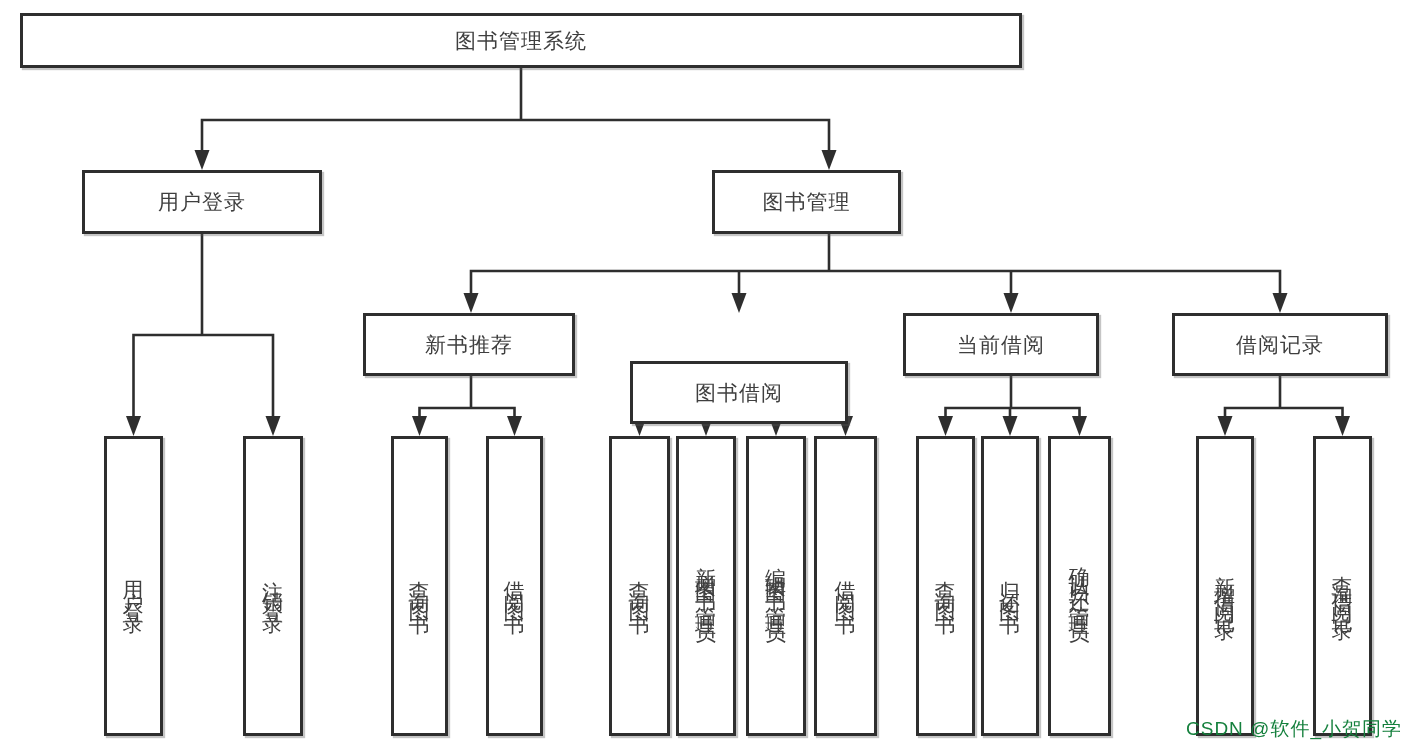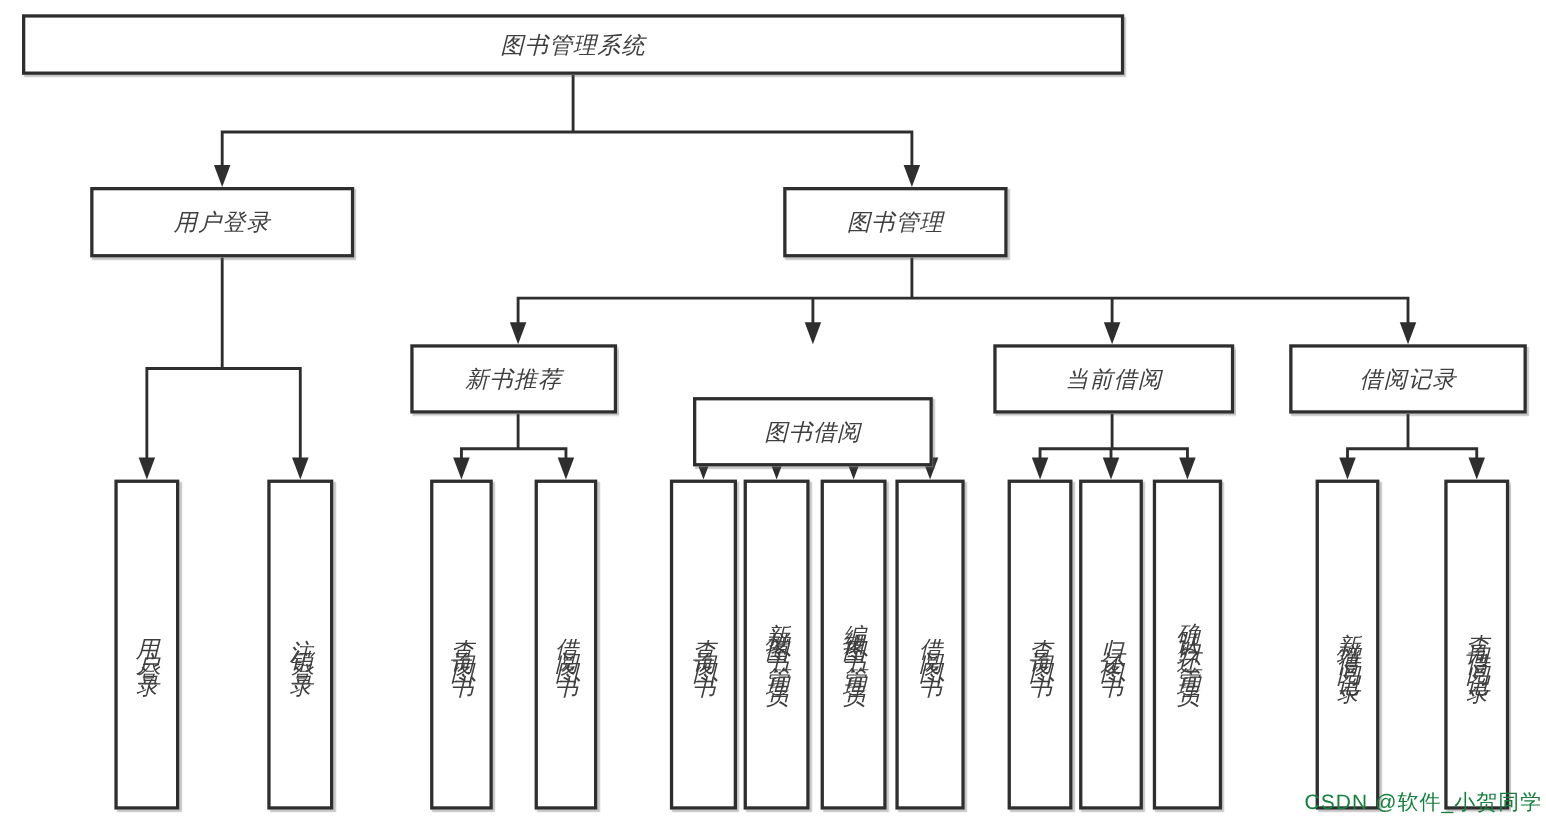--- a/index.html
+++ b/index.html
@@ -26,21 +26,20 @@
     position: absolute;
     box-sizing: border-box;
     background: #ffffff;
     border: 3px solid #2e2e2e;
     box-shadow: 2px 2px 1px rgba(90,90,90,0.35);
     display: flex;
     align-items: center;
     justify-content: center;
     color: #3f3f3f;
     z-index: 2;
-    font-style: italic;
   }
   .hbox { font-size: 21px; letter-spacing: 1px; }
   .root-box { font-size: 21px; }
   .vbox {
     writing-mode: vertical-rl;
     text-orientation: mixed;
     font-size: 21px;
     letter-spacing: 11px;
     line-height: 1;
     text-align: center;
@@ -114,31 +113,31 @@
     </g>
   </svg>
 
   <div class="node hbox root-box" style="left:20px; top:13px; width:1002px; height:55px;">
     <span>图书管理系统</span>
   </div>
 
   <div class="node hbox" style="left:82px; top:170px; width:240px; height:64px;">
     <span>用户登录</span>
   </div>
-  <div class="node hbox" style="left:712px; top:170px; width:204px; height:64px;">
+  <div class="node hbox" style="left:712px; top:170px; width:189px; height:64px;">
     <span>图书管理</span>
   </div>
 
-  <div class="node hbox" style="left:373px; top:313px; width:188px; height:63px;">
+  <div class="node hbox" style="left:363px; top:313px; width:212px; height:63px;">
     <span>新书推荐</span>
   </div>
   <div class="node hbox" style="left:630px; top:313px; width:218px; height:63px;margin-top:48px;">
     <span>图书借阅</span>
   </div>
-  <div class="node hbox" style="left:903px; top:313px; width:219px; height:63px;">
+  <div class="node hbox" style="left:903px; top:313px; width:196px; height:63px;">
     <span>当前借阅</span>
   </div>
   <div class="node hbox" style="left:1172px; top:313px; width:216px; height:63px;text-align:center;">
     <span>借阅记录</span>
   </div>
 
   <div class="node vbox" style="left:104px; top:436px; width:59px; height:300px;">
     <span>用户登录</span>
   </div>
   <div class="node vbox" style="left:243px; top:436px; width:60px; height:300px;">

